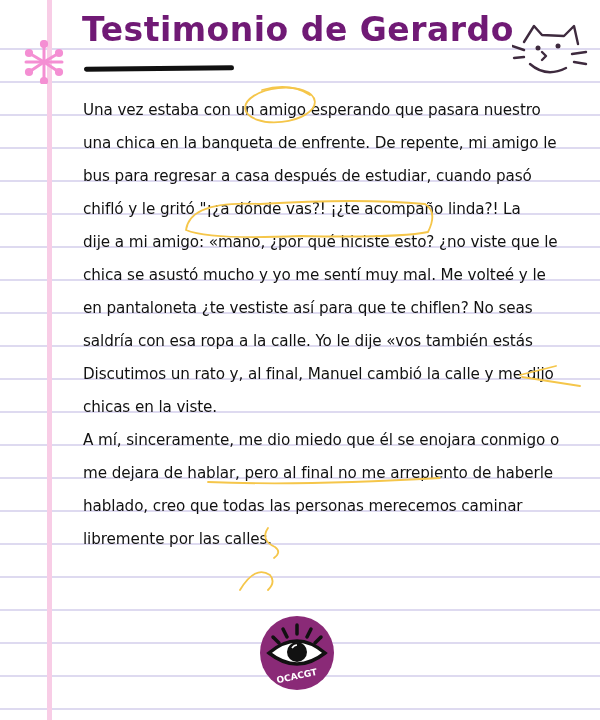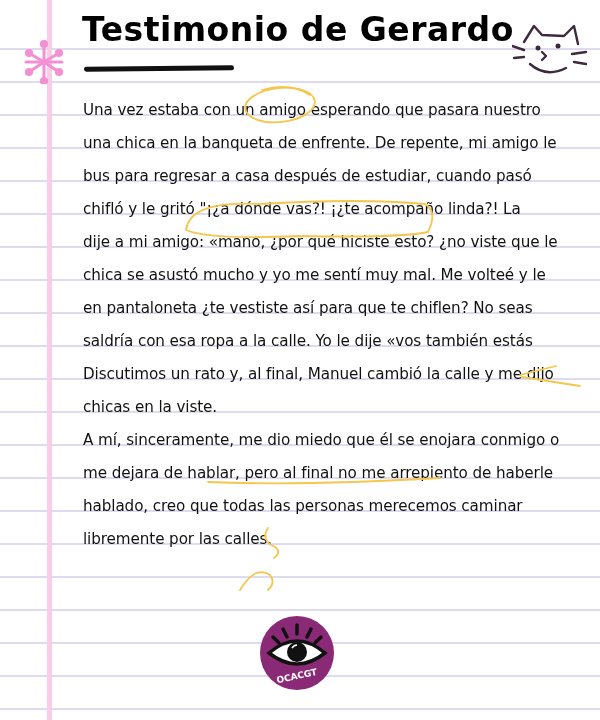--- a/index.html
+++ b/index.html
@@ -7,21 +7,21 @@
     width:600px; height:720px; position:relative; overflow:hidden;
     background:#ffffff;
     font-family:"DejaVu Sans", sans-serif;
   }
   .rules { position:absolute; left:0; top:0; width:600px; height:720px; }
   .rule { position:absolute; left:0; width:600px; height:2px; background:#dedaf0; }
   .margin-line { position:absolute; left:47px; top:0; width:5px; height:720px; background:#f8cde6; }
   .title {
     position:absolute; left:82px; top:10px;
     font-family:"DejaVu Sans", sans-serif; font-weight:bold;
-    font-size:33px; color:#000000; letter-spacing:0.5px; white-space:nowrap;
+    font-size:33px; color:#701a75; letter-spacing:0.5px; white-space:nowrap;
   }
   .title-underline { position:absolute; left:84px; top:66px; width:150px; height:5px; background:#111; border-radius:4px; transform:rotate(-0.6deg); }
   .asterisk { position:absolute; left:24px; top:40px; width:40px; height:44px; }
   .cat { position:absolute; left:512px; top:22px; width:82px; height:60px; }
   .body-text {
     position:absolute; left:60px; top:94px; width:530px;
     font-family:"DejaVu Sans", sans-serif; font-size:15.2px; color:#111;
     line-height:33px; letter-spacing:-0.1px;margin-left:23px;
   }
   .body-text .ln { display:block; white-space:nowrap; height:33px; }

